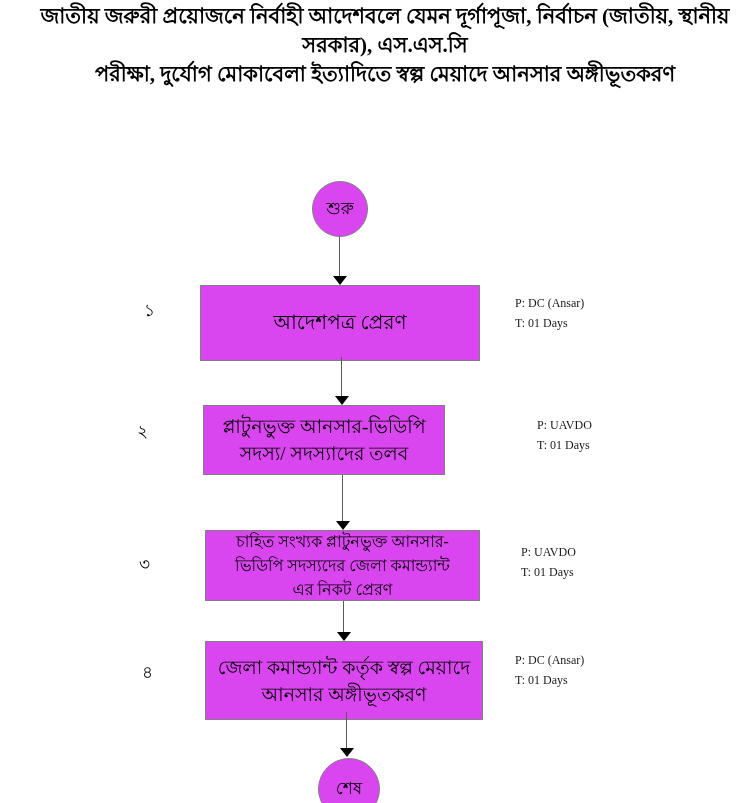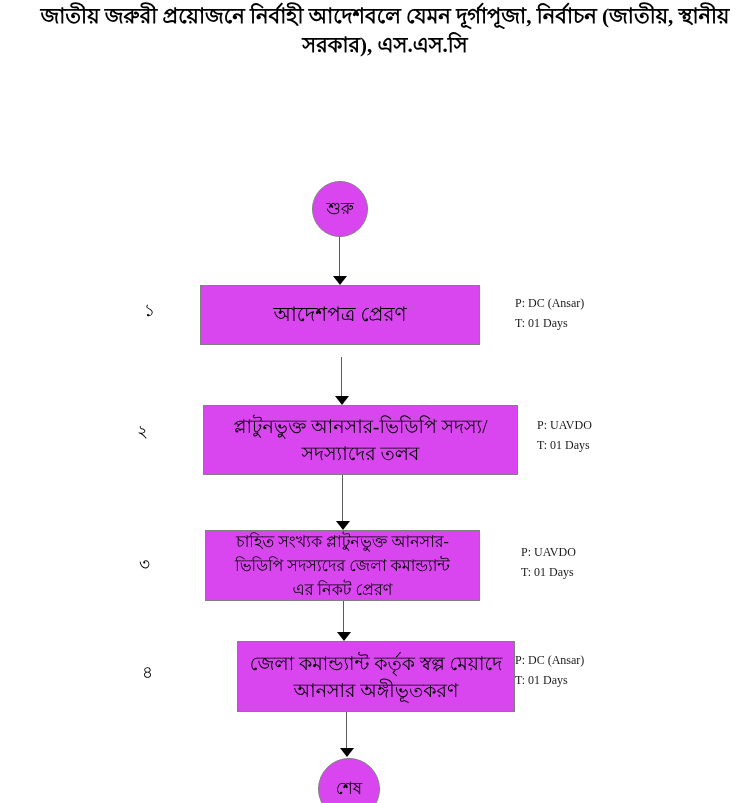--- a/index.html
+++ b/index.html
@@ -27,24 +27,24 @@
     background: #d946ef;
     border: 1px solid #7f7f7f;
     display: flex;
     align-items: center;
     justify-content: center;
     text-align: center;
     box-sizing: border-box;
     color: #000000;
   }
   .circle { border-radius: 50%; font-size: 17px; }
-  .box1 { left: 200px; top: 285px; width: 280px; height: 60px; font-size: 20px; }
-  .box2 { left: 203px; top: 405px; width: 315px; height: 70px; font-size: 19px; line-height: 27px; justify-content: flex-end; }
+  .box1 { left: 200px; top: 285px; width: 280px; height: 76px; font-size: 20px; }
+  .box2 { left: 203px; top: 405px; width: 242px; height: 70px; font-size: 19px; line-height: 27px; justify-content: flex-end; }
   .box3 { left: 205px; top: 530px; width: 275px; height: 71px; font-size: 16px; line-height: 24px; padding: 0 24px; }
-  .box4 { left: 205px; top: 641px; width: 278px; height: 71px; font-size: 19px; line-height: 27px; margin-left: 32px; }
+  .box4 { left: 205px; top: 641px; width: 278px; height: 79px; font-size: 19px; line-height: 27px; }
   .vline {
     position: absolute;
     width: 1px;
     background: #5a5a5a;
   }
   .ahead {
     position: absolute;
     width: 0; height: 0;
     border-left: 7px solid transparent;
     border-right: 7px solid transparent;
@@ -64,20 +64,21 @@
     white-space: nowrap;
   }
 </style>
 </head>
 <body>
 
 <div class="page">
 
   <div class="title">
     <div>জাতীয় জরুরী প্রয়োজনে নির্বাহী আদেশবলে যেমন দূর্গাপূজা, নির্বাচন (জাতীয়, স্থানীয় সরকার), এস.এস.সি</div>
+    <div>পরীক্ষা, দুর্যোগ মোকাবেলা ইত্যাদিতে স্বল্প মেয়াদে আনসার অঙ্গীভূতকরণ</div>
   </div>
 
   <div class="node circle" style="left:312px; top:181px; width:56px; height:56px;">
     <span>শুরু</span>
   </div>
 
   <div class="vline" style="left:339px; top:237px; height:40px;"></div>
   <div class="ahead" style="left:333px; top:276px;"></div>
 
   <div class="stepnum" style="left:144px; top:297px;">১</div>

